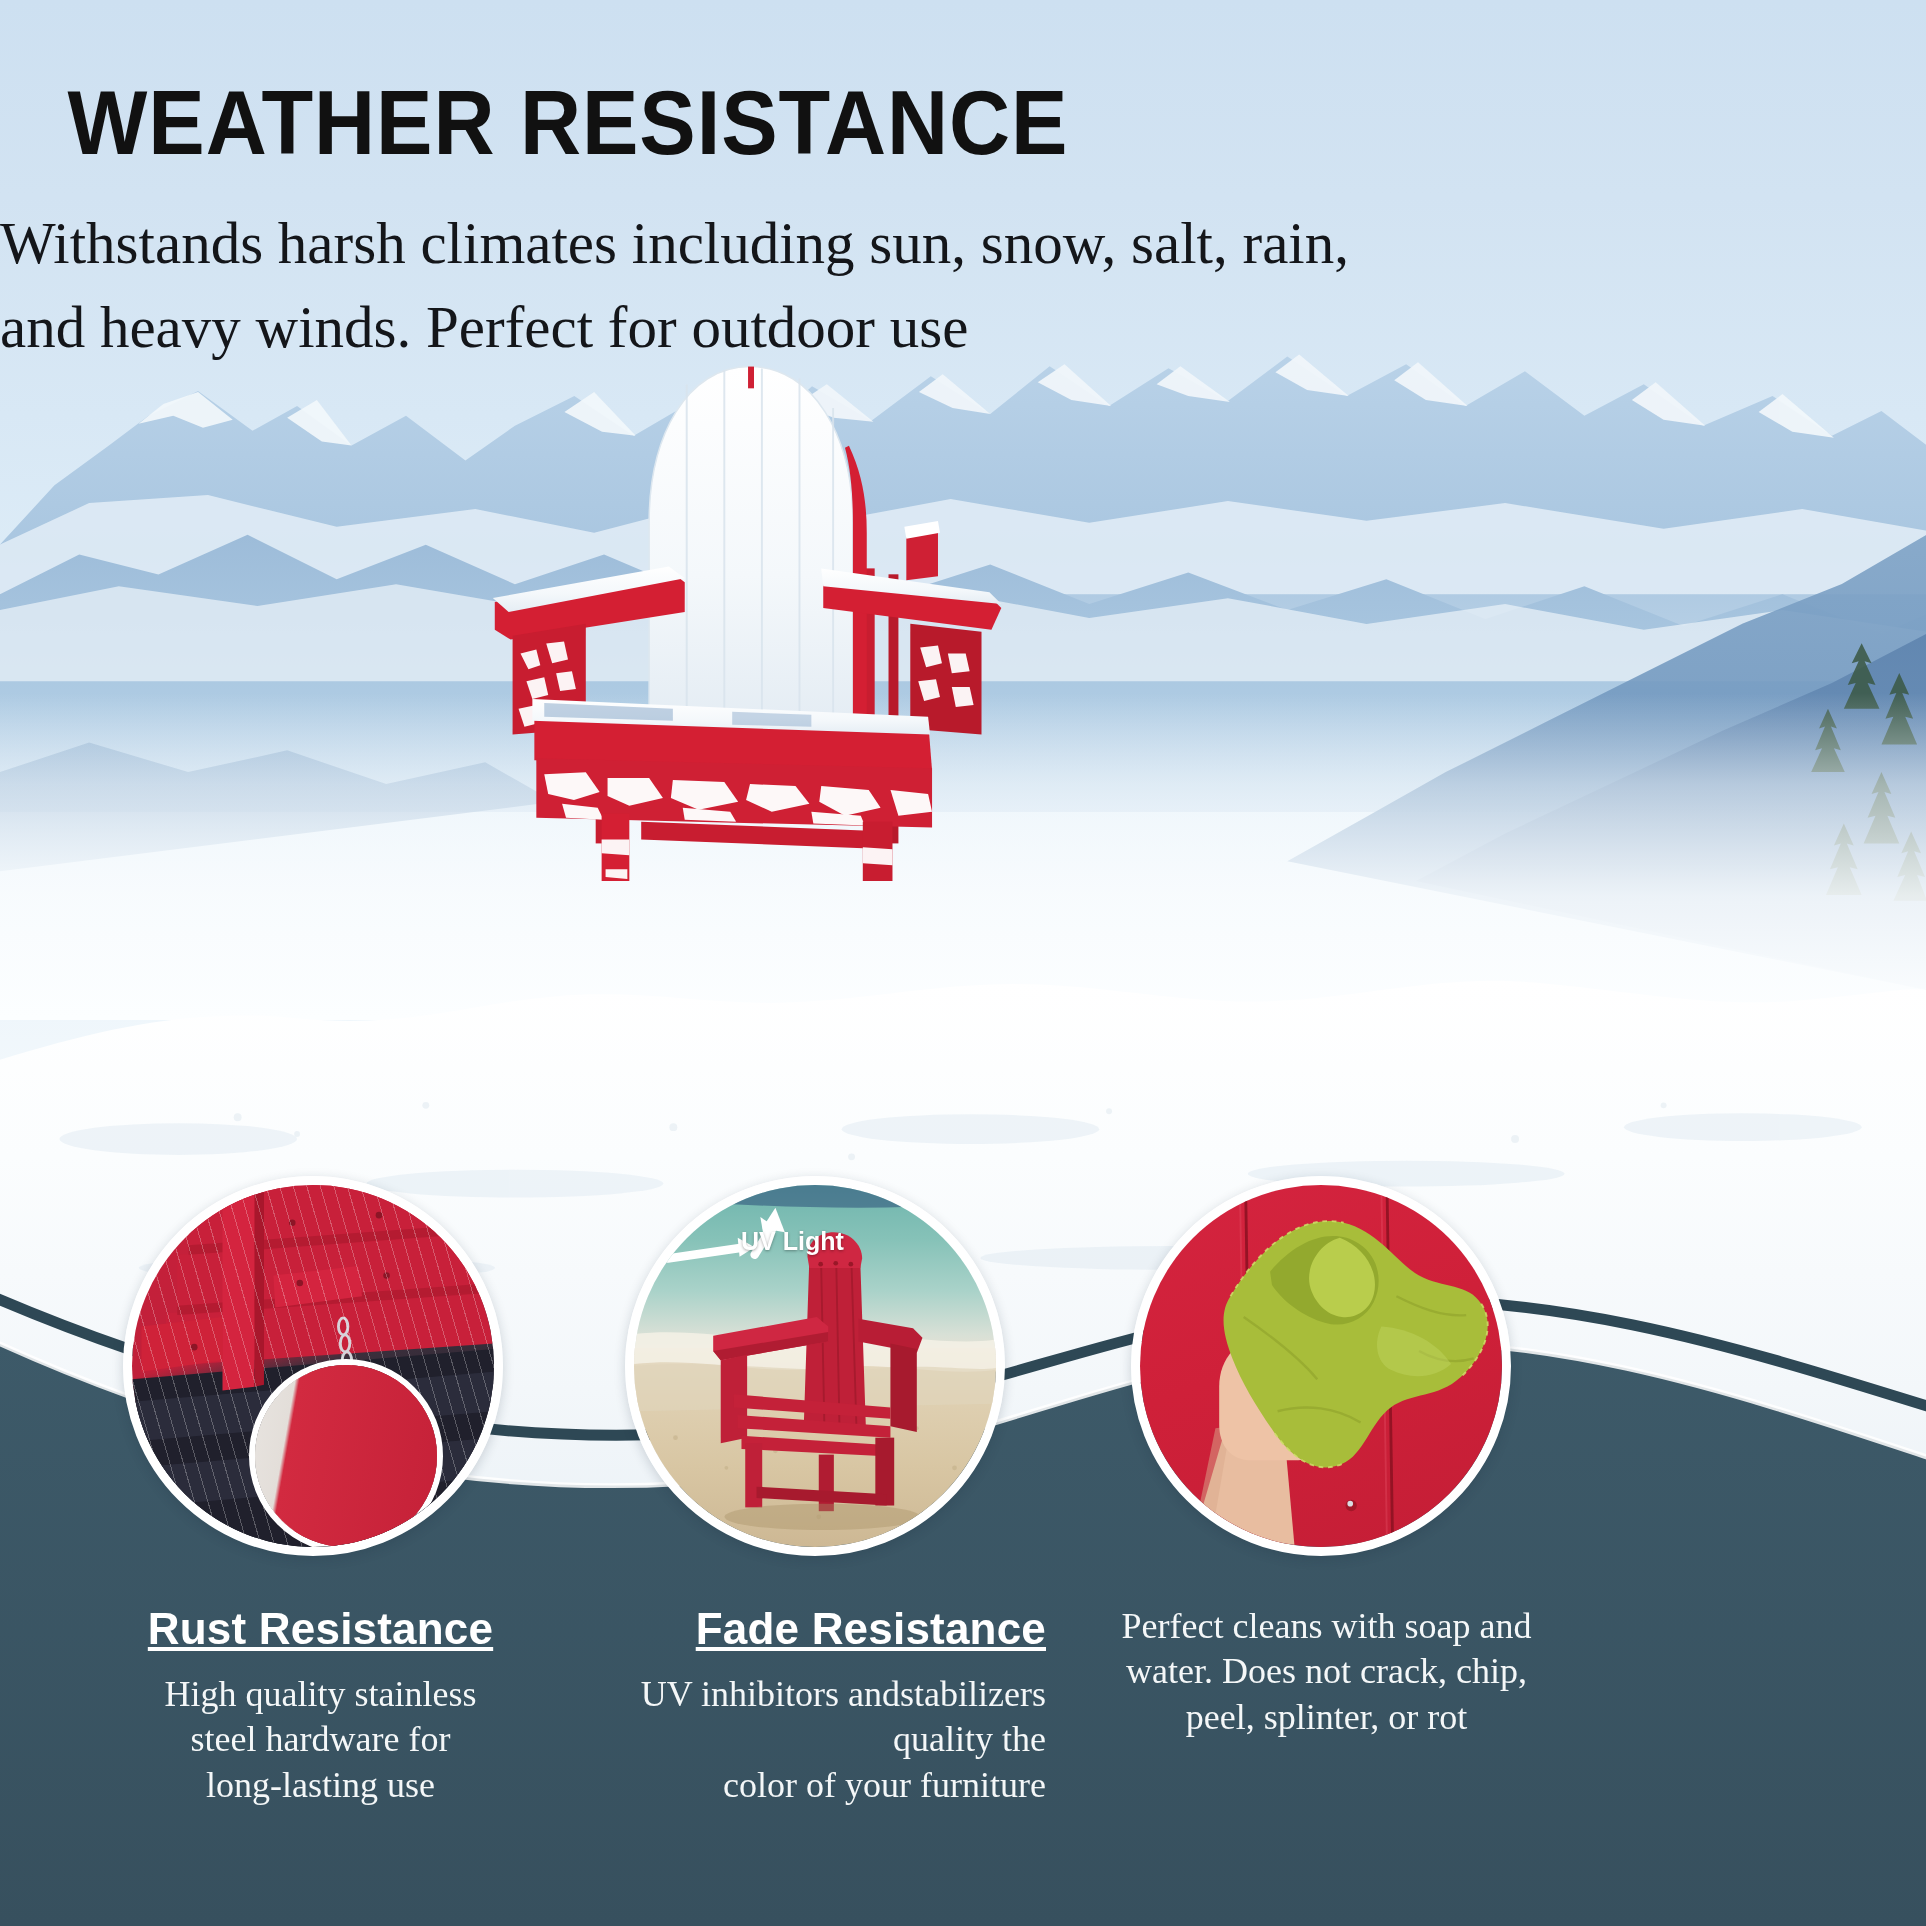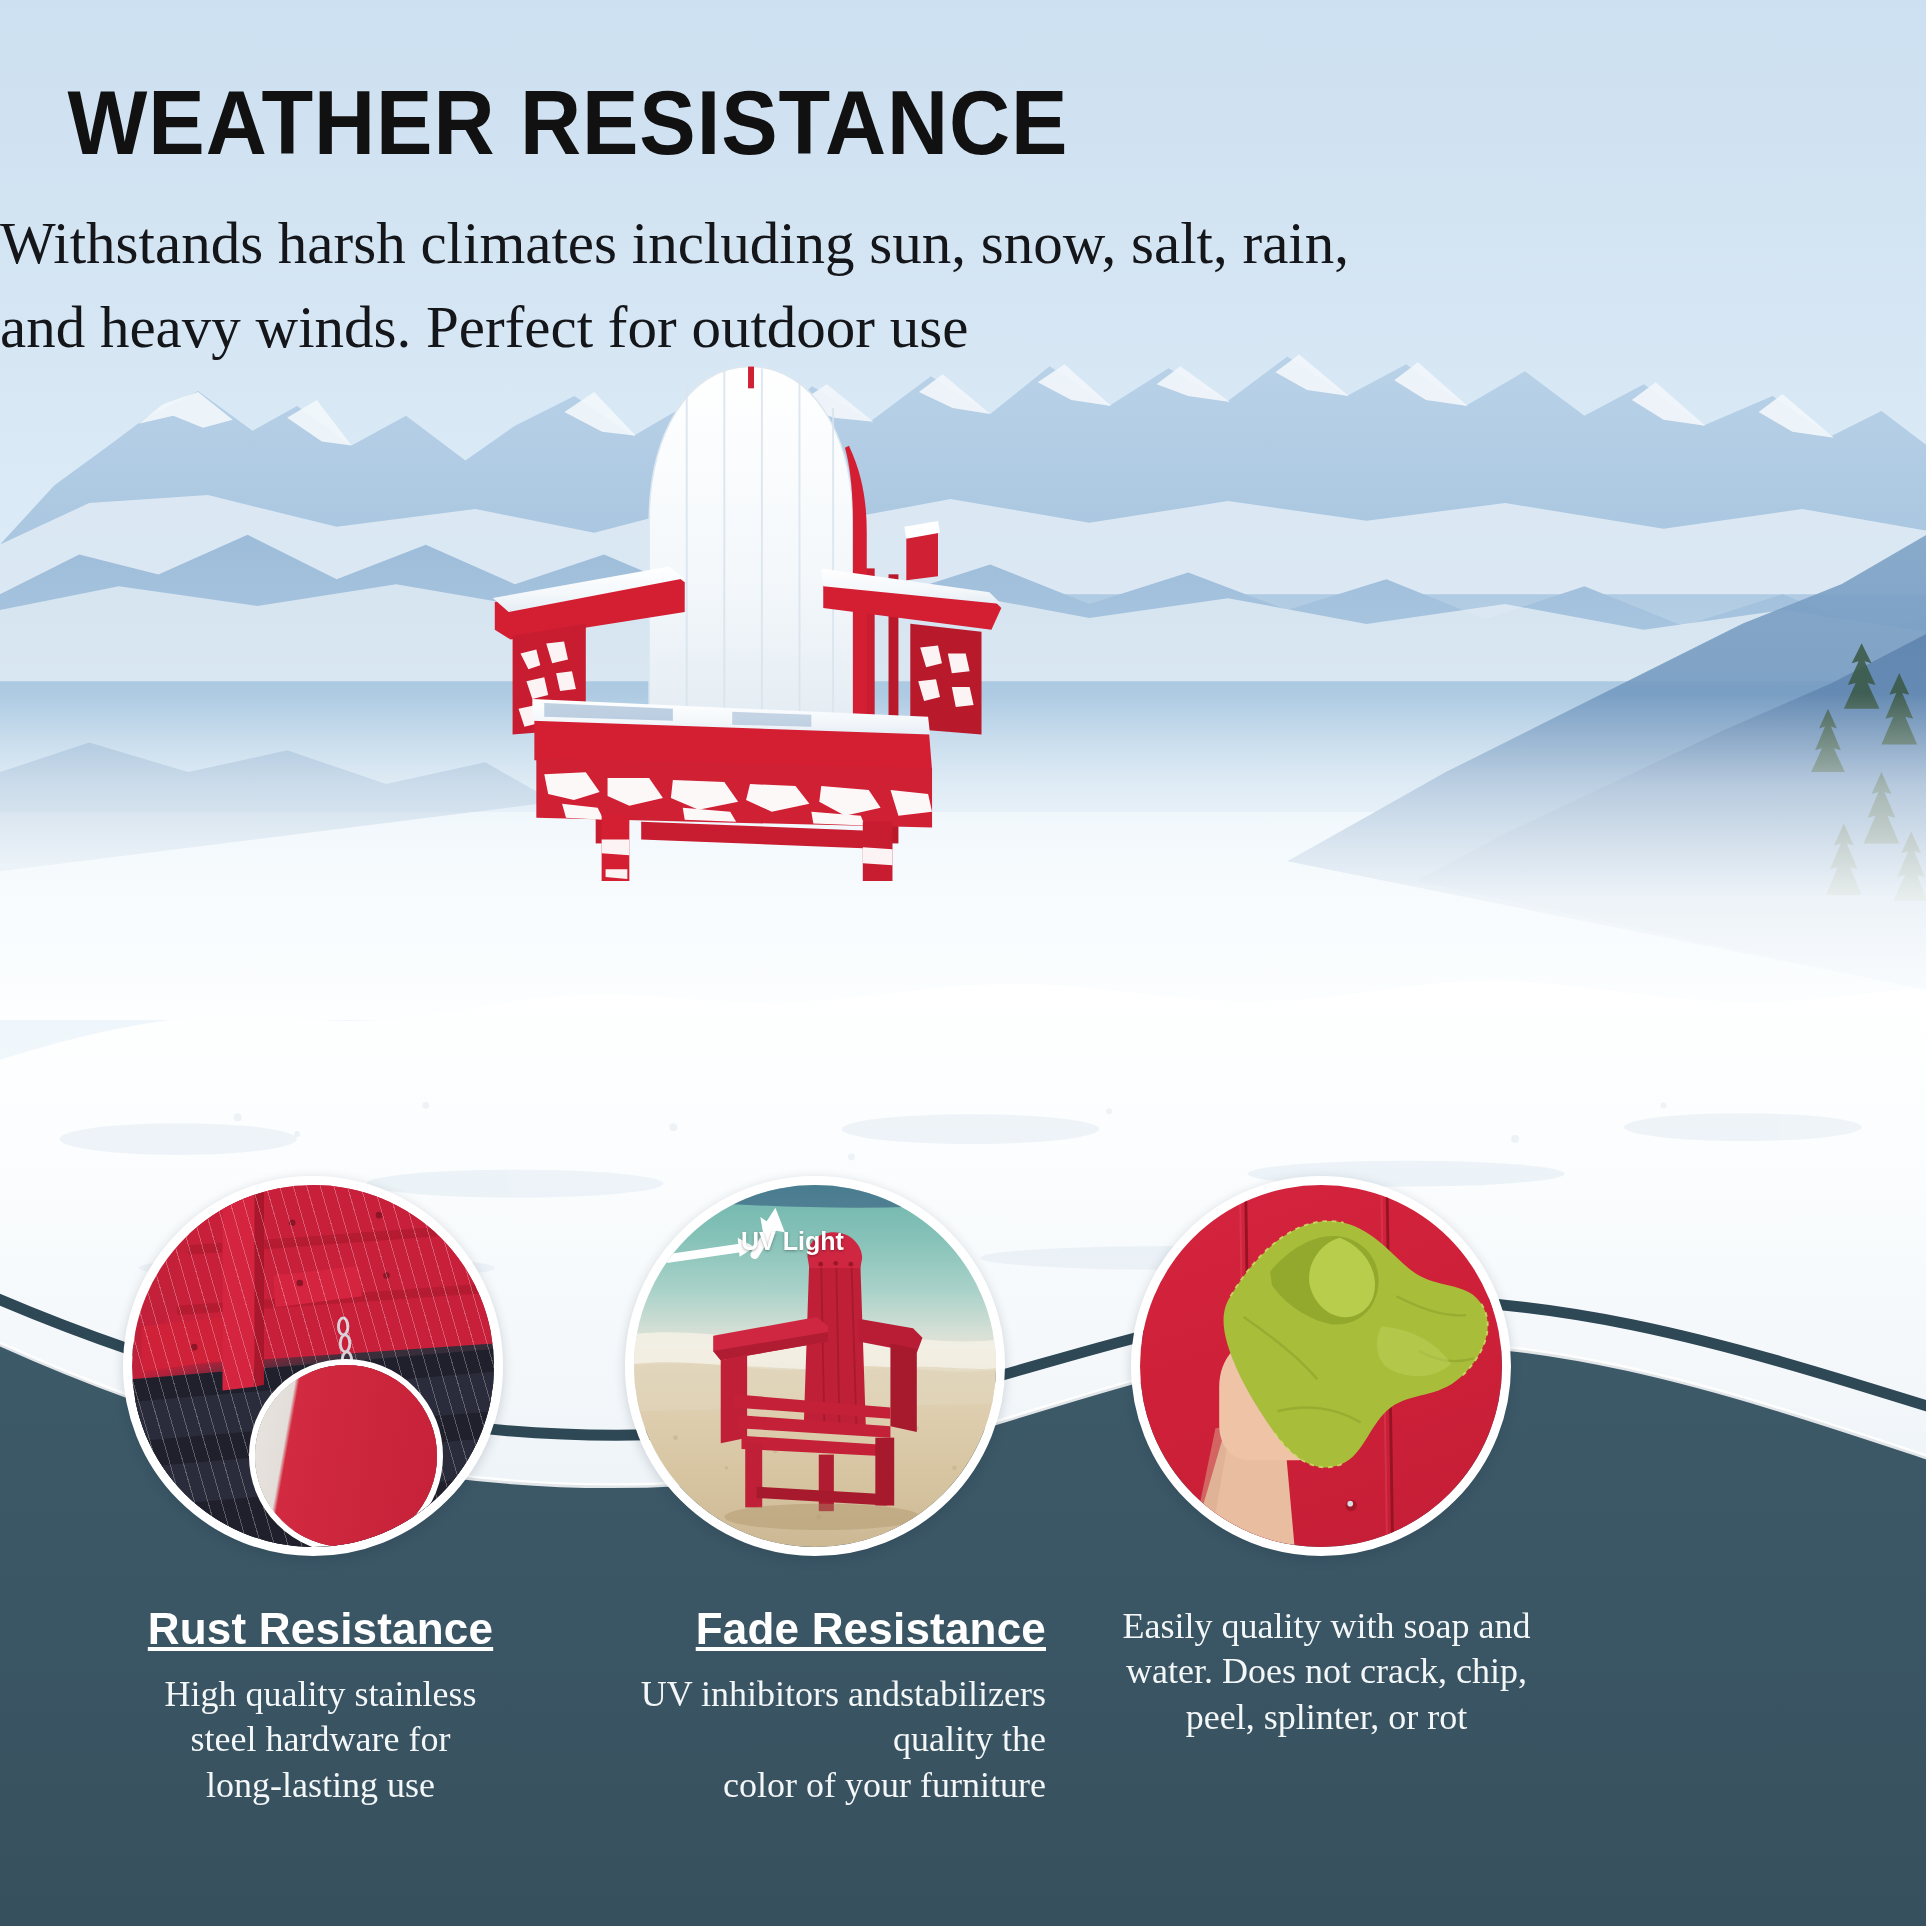--- a/index.html
+++ b/index.html
@@ -633,21 +633,21 @@
       <div class="feat-title">Fade Resistance</div>
       <div class="feat-desc">
         <div>UV inhibitors andstabilizers</div>
         <div>quality the</div>
         <div>color of your furniture</div>
       </div>
     </div>
 
     <div class="feat feat-3">
       <div class="feat-desc">
-        <div>Easily quality with soap and</div>
+        <div>Perfect cleans with soap and</div>
         <div>water. Does not crack, chip,</div>
         <div>peel, splinter, or rot</div>
       </div>
     </div>
   </div>
 
 </div>
 
 
 </body></html>

